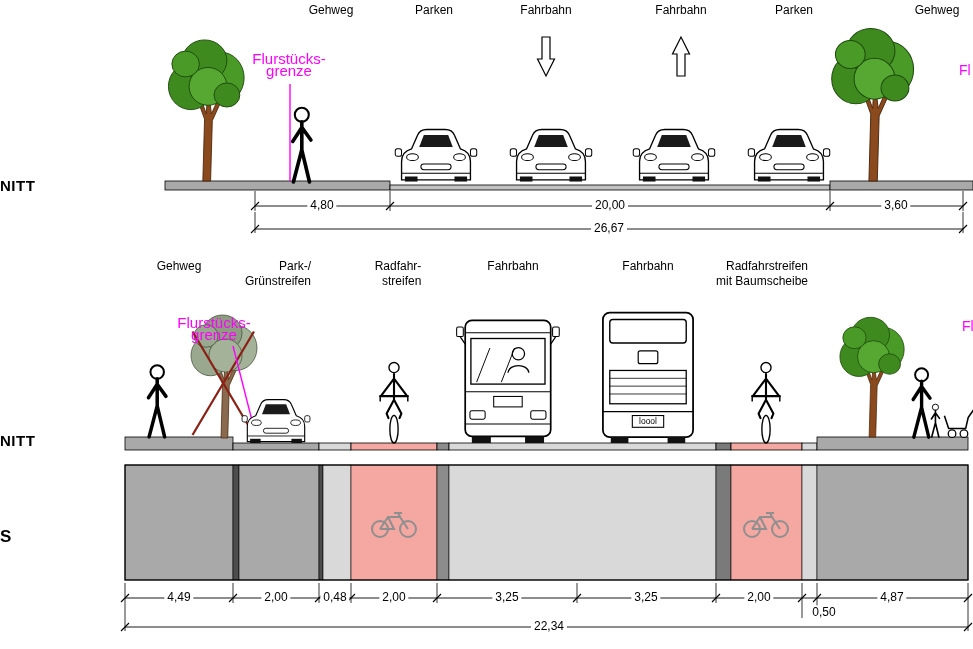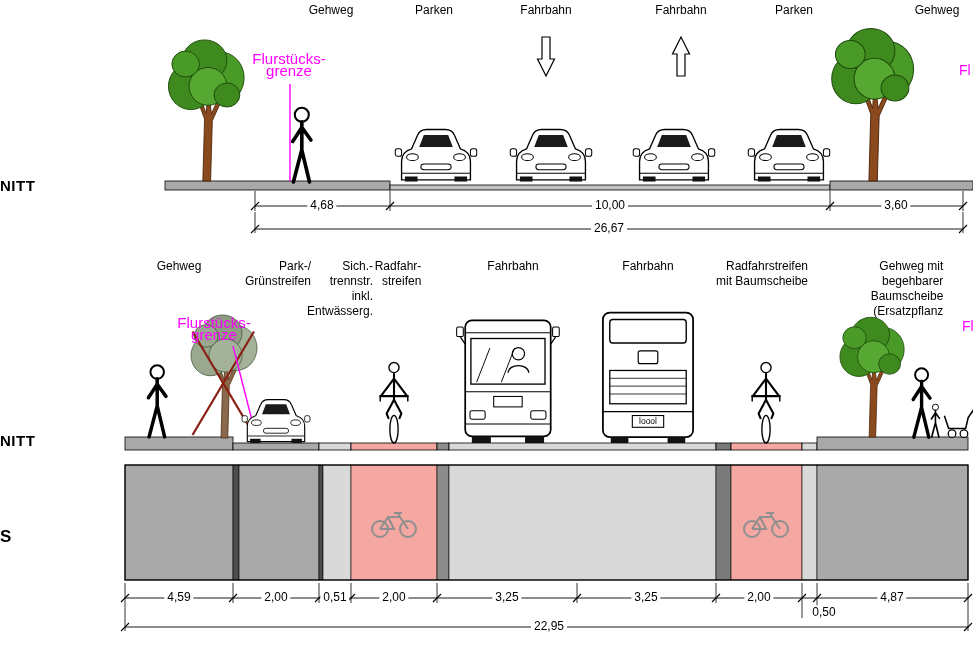--- a/index.html
+++ b/index.html
@@ -216,49 +216,43 @@
   <div class="zlabel" style="left:434px;top:3px">Parken</div>
   <div class="zlabel" style="left:546px;top:3px">Fahrbahn</div>
   <div class="zlabel" style="left:681px;top:3px">Fahrbahn</div>
   <div class="zlabel" style="left:794px;top:3px">Parken</div>
   <div class="zlabel" style="left:937px;top:3px">Gehweg</div>
 
   <div class="magenta-lbl" style="left:289px;top:53px">Flurstücks-
 grenze</div>
   <div class="frag" style="left:959px;top:62px">Fl</div>
 
-  <div class="dim" style="left:322px;top:206px">4,68</div>
-  <div class="dim" style="left:610px;top:206px">10,00</div>
+  <div class="dim" style="left:322px;top:206px">4,80</div>
+  <div class="dim" style="left:610px;top:206px">20,00</div>
   <div class="dim" style="left:896px;top:206px">3,60</div>
   <div class="dim" style="left:609px;top:229px">26,67</div>
 
   <div class="zlabel" style="left:179px;top:259px">Gehweg</div>
   <div class="zlabel" style="left:278px;top:259px">Park-/
 Grünstreifen</div>
-  <div class="zlabel" style="left:340px;top:259px">Sich.-
-trennstr.
-inkl.
-Entwässerg.</div>
   <div class="zlabel" style="left:398px;top:259px">Radfahr-
 streifen</div>
   <div class="zlabel" style="left:513px;top:259px">Fahrbahn</div>
   <div class="zlabel" style="left:648px;top:259px">Fahrbahn</div>
   <div class="zlabel" style="left:762px;top:259px">Radfahrstreifen
 mit Baumscheibe</div>
-  <div class="zlabel" style="left:907px;top:259px">Gehweg mit begehbarer
-Baumscheibe (Ersatzpflanz</div>
 
   <div class="magenta-lbl" style="left:214px;top:317px">Flurstücks-
 grenze</div>
   <div class="frag" style="left:962px;top:318px">Fl</div>
 
-  <div class="dim" style="left:179px;top:598px">4,59</div>
+  <div class="dim" style="left:179px;top:598px">4,49</div>
   <div class="dim" style="left:276px;top:598px">2,00</div>
-  <div class="dim" style="left:335px;top:598px">0,51</div>
+  <div class="dim" style="left:335px;top:598px">0,48</div>
   <div class="dim" style="left:394px;top:598px">2,00</div>
   <div class="dim" style="left:507px;top:598px">3,25</div>
   <div class="dim" style="left:646px;top:598px">3,25</div>
   <div class="dim" style="left:759px;top:598px">2,00</div>
   <div class="dim" style="left:892px;top:598px">4,87</div>
   <div class="dim" style="left:824px;top:613px">0,50</div>
-  <div class="dim" style="left:549px;top:627px">22,95</div>
+  <div class="dim" style="left:549px;top:627px">22,34</div>
 
 </div>
 
 </body></html>

